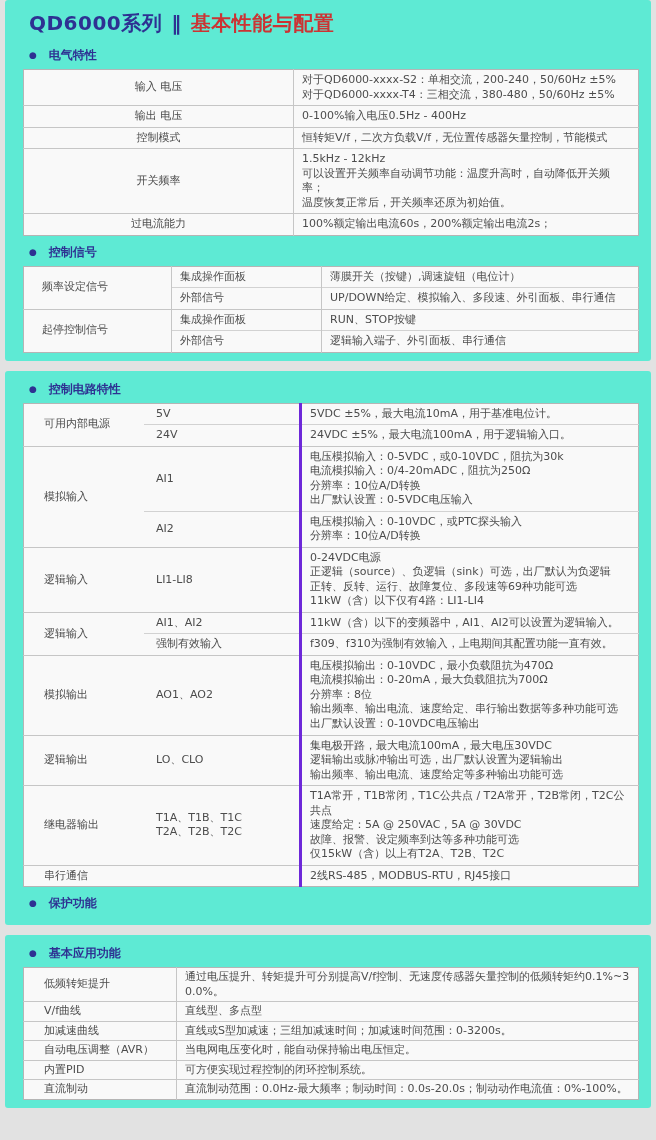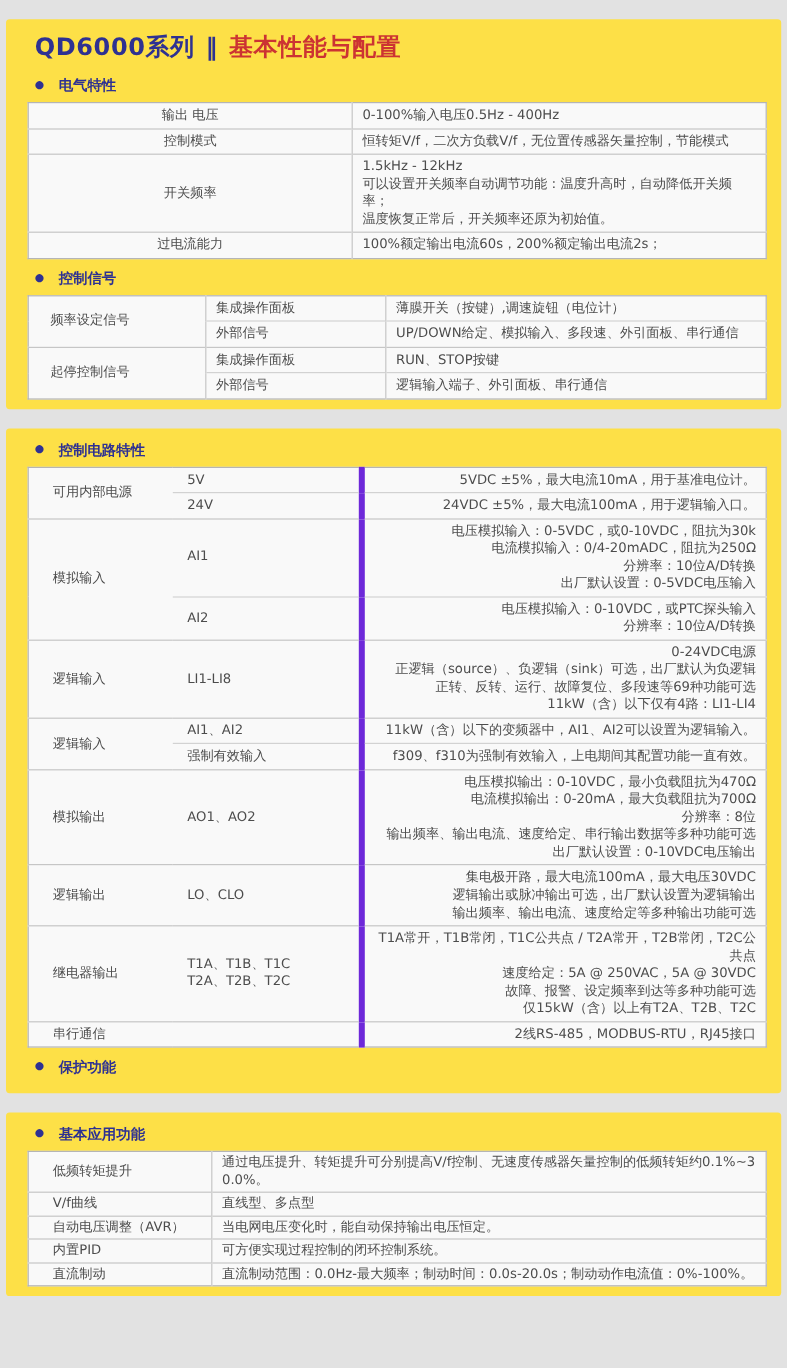--- a/index.html
+++ b/index.html
@@ -4,22 +4,22 @@
 <style>
   html,body{margin:0;padding:0;}
   body{
     width:656px;height:1140px;overflow:hidden;
     background:#e2e2e2;
     font-family:"DejaVu Sans","Liberation Sans",sans-serif;
     color:#4c4c4c;
     -webkit-font-smoothing:antialiased;
   }
   .panel{
-    background:#fde047;
-    margin:16px 5px;
+    background:#5eead4;
+    margin:0 5px;
     border-radius:3px;
     padding:2px 0 8px 0;
   }
   .panel + .panel{margin-top:10px;}
   .page-title{
     padding:8px 0 2px 24px;
     font-size:20px;
     font-weight:bold;
     letter-spacing:0.5px;
   }
@@ -60,21 +60,21 @@
   
   .t-signals td.c1{width:121px;padding-left:18px;}
   .t-signals td.c2{width:133px;border-left:1px solid #c6c6c6;}
   .t-signals td.c3{border-left:1px solid #c6c6c6;}
   .t-signals td{padding-top:1px;padding-bottom:1px;}
 
   
   .t-circuit td{vertical-align:top;padding-top:2px;padding-bottom:2px;}
   .t-circuit td.c1{width:92px;padding-left:20px;}
   .t-circuit td.c2{width:135px;padding-left:12px;}
-  .t-circuit td.c3{border-left:5px solid #6d28d9;text-align:right;}
+  .t-circuit td.c3{border-left:3px solid #6d28d9;}
 
   
   .t-protect td.c1{width:231px;padding-left:20px;}
   .t-protect td.c2{border-left:none;}
 
   
   .t-basic td.c1{width:124px;padding-left:20px;padding-top:2px;padding-bottom:2px;}
   .t-basic td.c2{border-left:1px solid #c6c6c6;padding-top:2px;padding-bottom:2px;}
 </style>
 </head>
@@ -86,20 +86,27 @@
     <span class="model">QD6000系列</span><span class="sep">‖</span><span class="subtitle">基本性能与配置</span>
   </div>
 
   <div class="sec-header">
     <span class="bullet">●</span>
     <span>电气特性</span>
   </div>
 
   <table class="spec t-electrical">
     <tbody>
+        <tr class="major">
+      <td class="lbl">输入 电压</td>
+      <td class="val">
+        <div>对于QD6000-xxxx-S2：单相交流，200-240，50/60Hz ±5%</div>
+        <div>对于QD6000-xxxx-T4：三相交流，380-480，50/60Hz ±5%</div>
+      </td>
+    </tr>
     <tr class="major">
       <td class="lbl">输出 电压</td>
       <td class="val">0-100%输入电压0.5Hz - 400Hz</td>
     </tr>
     <tr class="major">
       <td class="lbl">控制模式</td>
       <td class="val">恒转矩V/f，二次方负载V/f，无位置传感器矢量控制，节能模式</td>
     </tr>
     <tr class="major">
       <td class="lbl">开关频率</td>
@@ -261,20 +268,24 @@
     <tbody>
         <tr>
       <td class="c1">低频转矩提升</td>
       <td class="c2">通过电压提升、转矩提升可分别提高V/f控制、无速度传感器矢量控制的低频转矩约0.1%~30.0%。</td>
     </tr>
     <tr class="major">
       <td class="c1">V/f曲线</td>
       <td class="c2">直线型、多点型</td>
     </tr>
     <tr class="major">
+      <td class="c1">加减速曲线</td>
+      <td class="c2">直线或S型加减速；三组加减速时间；加减速时间范围：0-3200s。</td>
+    </tr>
+    <tr class="major">
       <td class="c1">自动电压调整（AVR）</td>
       <td class="c2">当电网电压变化时，能自动保持输出电压恒定。</td>
     </tr>
     <tr class="major">
       <td class="c1">内置PID</td>
       <td class="c2">可方便实现过程控制的闭环控制系统。</td>
     </tr>
     <tr class="major">
       <td class="c1">直流制动</td>
       <td class="c2">直流制动范围：0.0Hz-最大频率；制动时间：0.0s-20.0s；制动动作电流值：0%-100%。</td>

